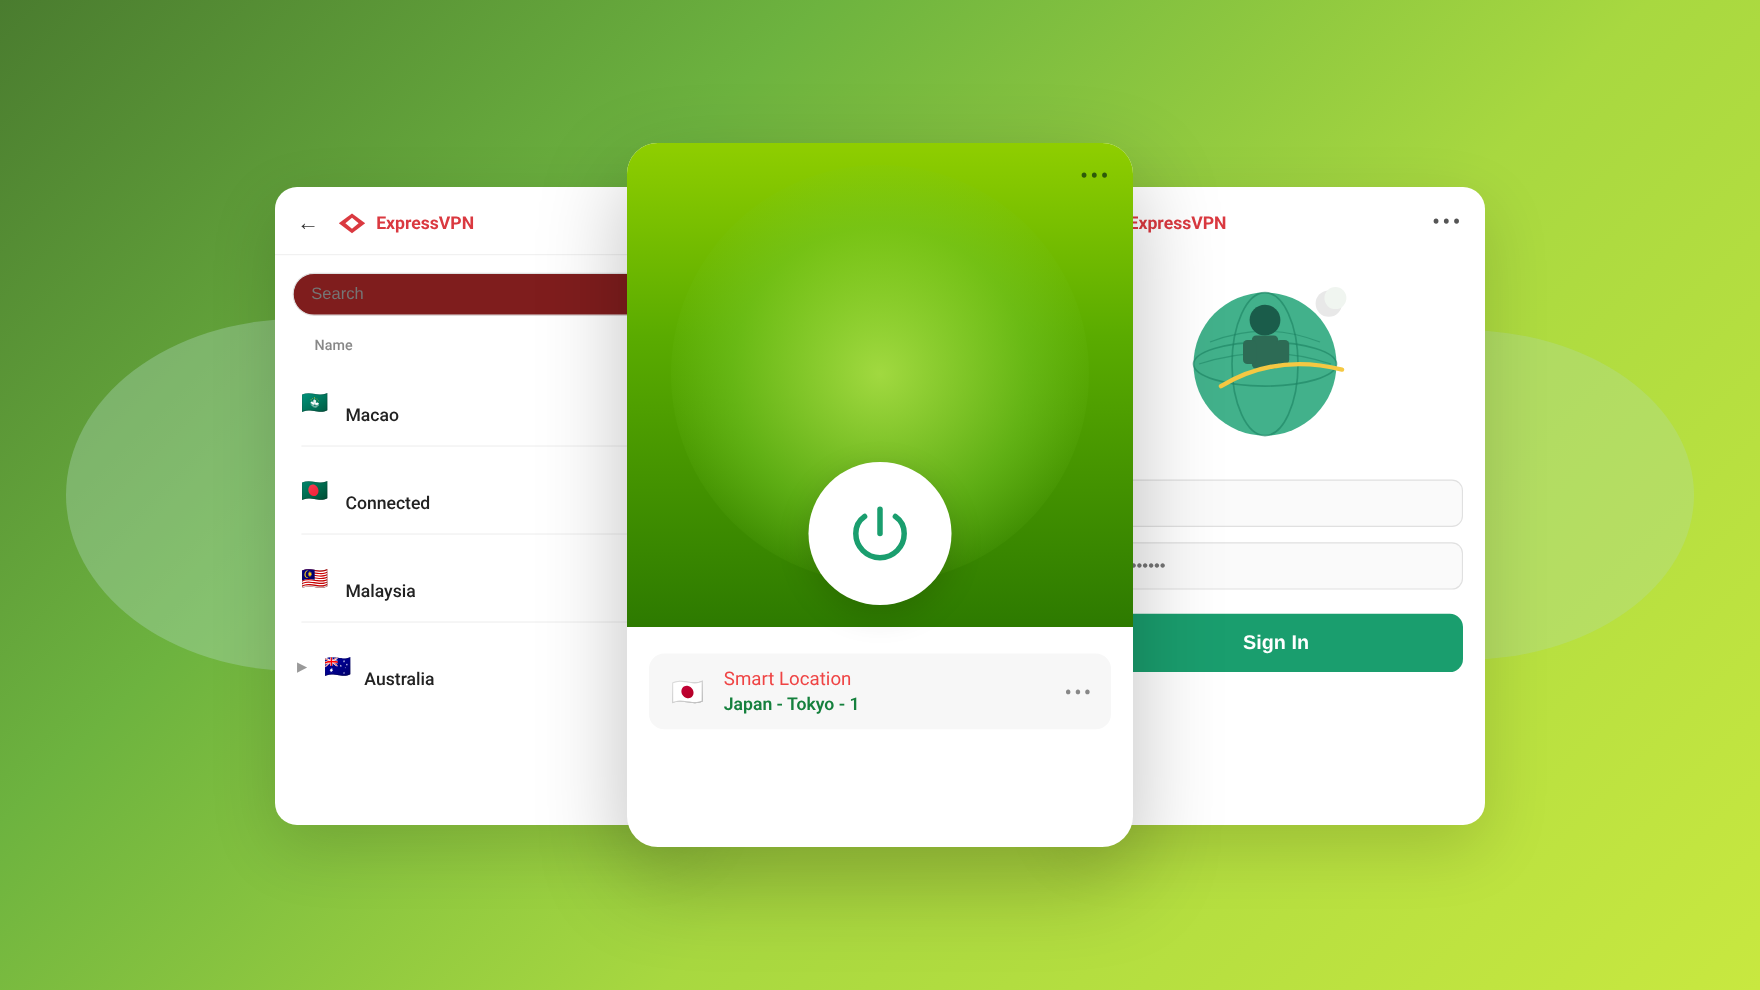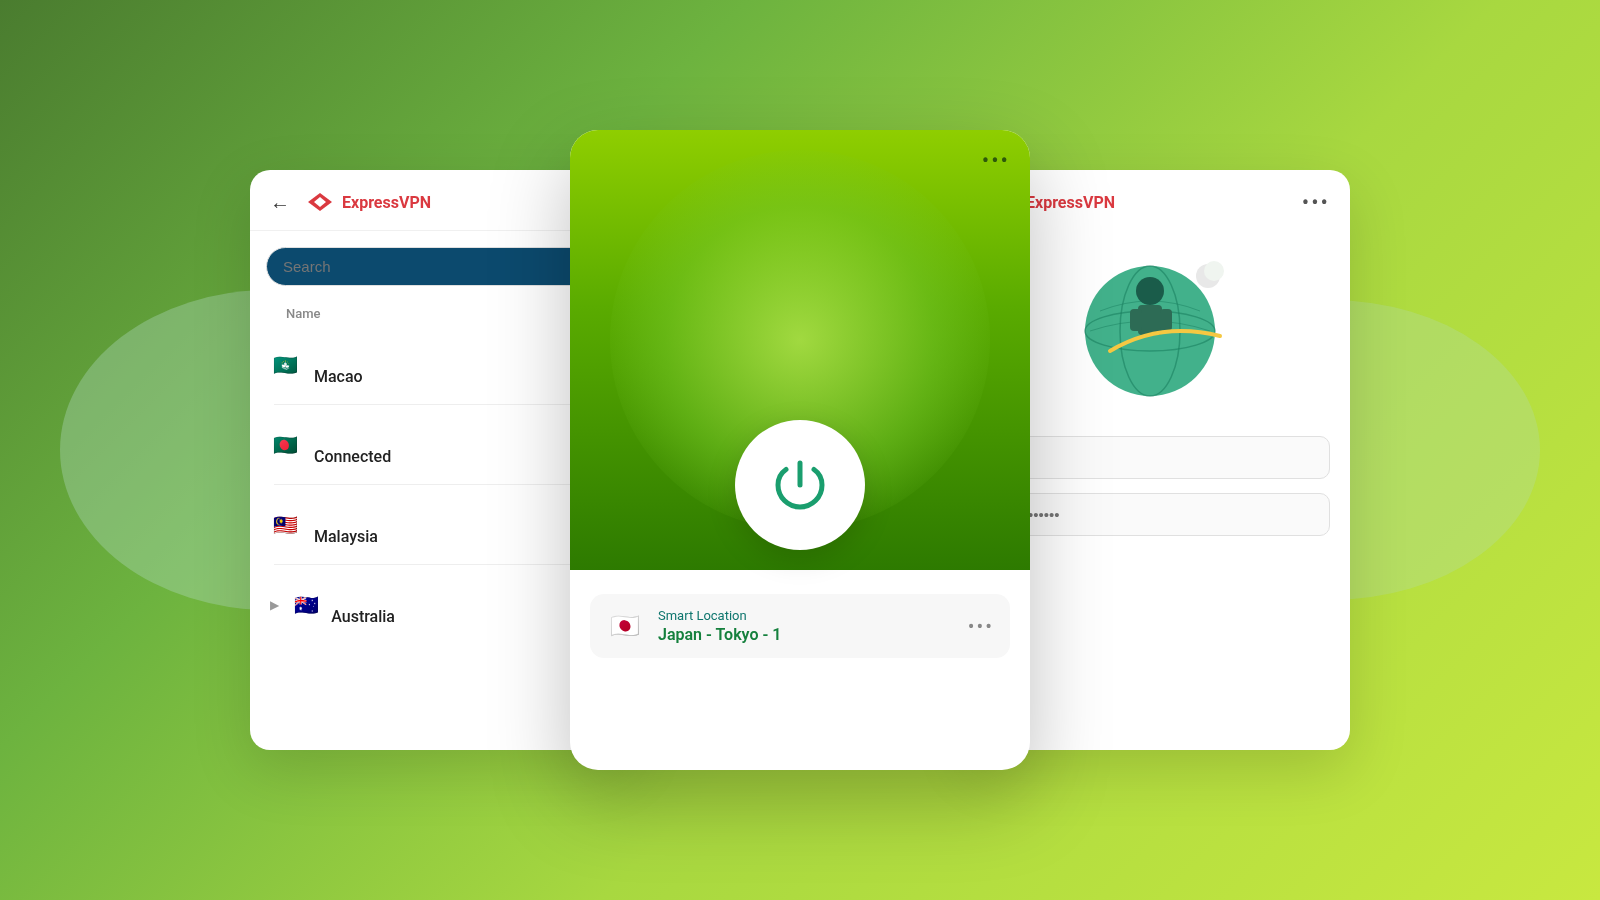--- a/index.html
+++ b/index.html
@@ -127,21 +127,21 @@
     }
 
     .search-input {
       width: 100%;
       padding: 10px 16px;
       border: 1.5px solid #e0e0e0;
       border-radius: 25px;
       font-size: 15px;
       color: #999;
       outline: none;
-      background: #0c4a6e;
+      background: #7f1d1d;
     }
 
     .column-header {
       padding: 4px 20px 8px;
       font-size: 13px;
       color: #888;
       font-weight: 500;
       margin-left: 16px;
     }
 
@@ -284,22 +284,22 @@
       display: flex;
       align-items: center;
       justify-content: center;
     }
 
     .location-card-info {
       flex: 1;
     }
 
     .location-card-label {
-      font-size: 13px;
-      color: #0f766e;
+      font-size: 17px;
+      color: #ef4444;
       margin-bottom: 2px;
     }
 
     .location-card-name {
       font-size: 16px;
       font-weight: 600;
       color: #15803d;
     }
 
     .location-card-dots {
@@ -491,15 +491,16 @@
       </svg>
     </div>
 
     <div class="form-area">
       <div class="form-label">ss</div>
       <input class="form-input-field" type="text" value="7" style="">
 
       <input class="form-input-field" type="password" placeholder="••••••••••" style="">
     </div>
 
+    <button class="sign-in-btn">Sign In</button>
   </div>
 
 </div>
 
 </body></html>

